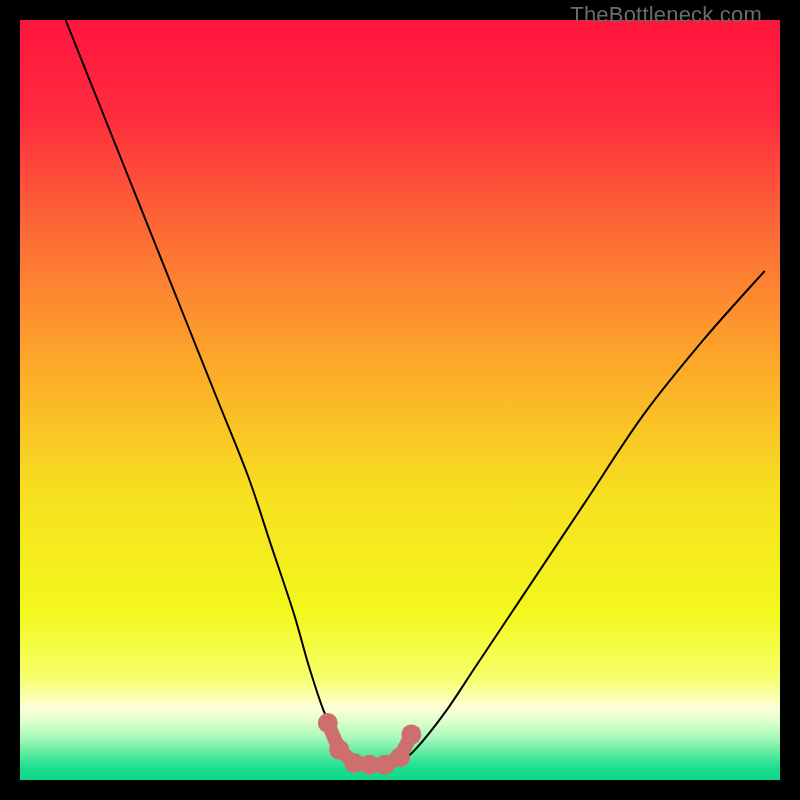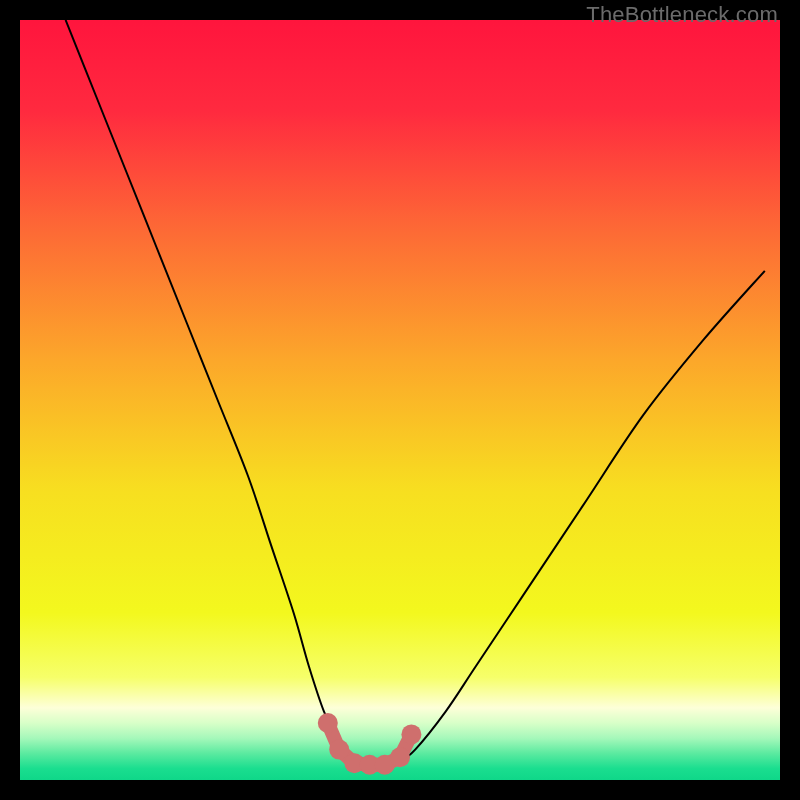--- a/index.html
+++ b/index.html
@@ -21,21 +21,21 @@
     position: absolute;
     left: 20px;
     top: 20px;
     width: 760px;
     height: 760px;
     overflow: hidden;
   }
   .watermark {
     position: absolute;
     top: 2px;
-    right: 22px;
+    right: 38px;
     color: #6b6b6b;
     font-size: 22px;
     font-weight: 500;
     letter-spacing: 0.2px;
   }
   svg {
     position: absolute;
     inset: 0;
   }
 </style>

